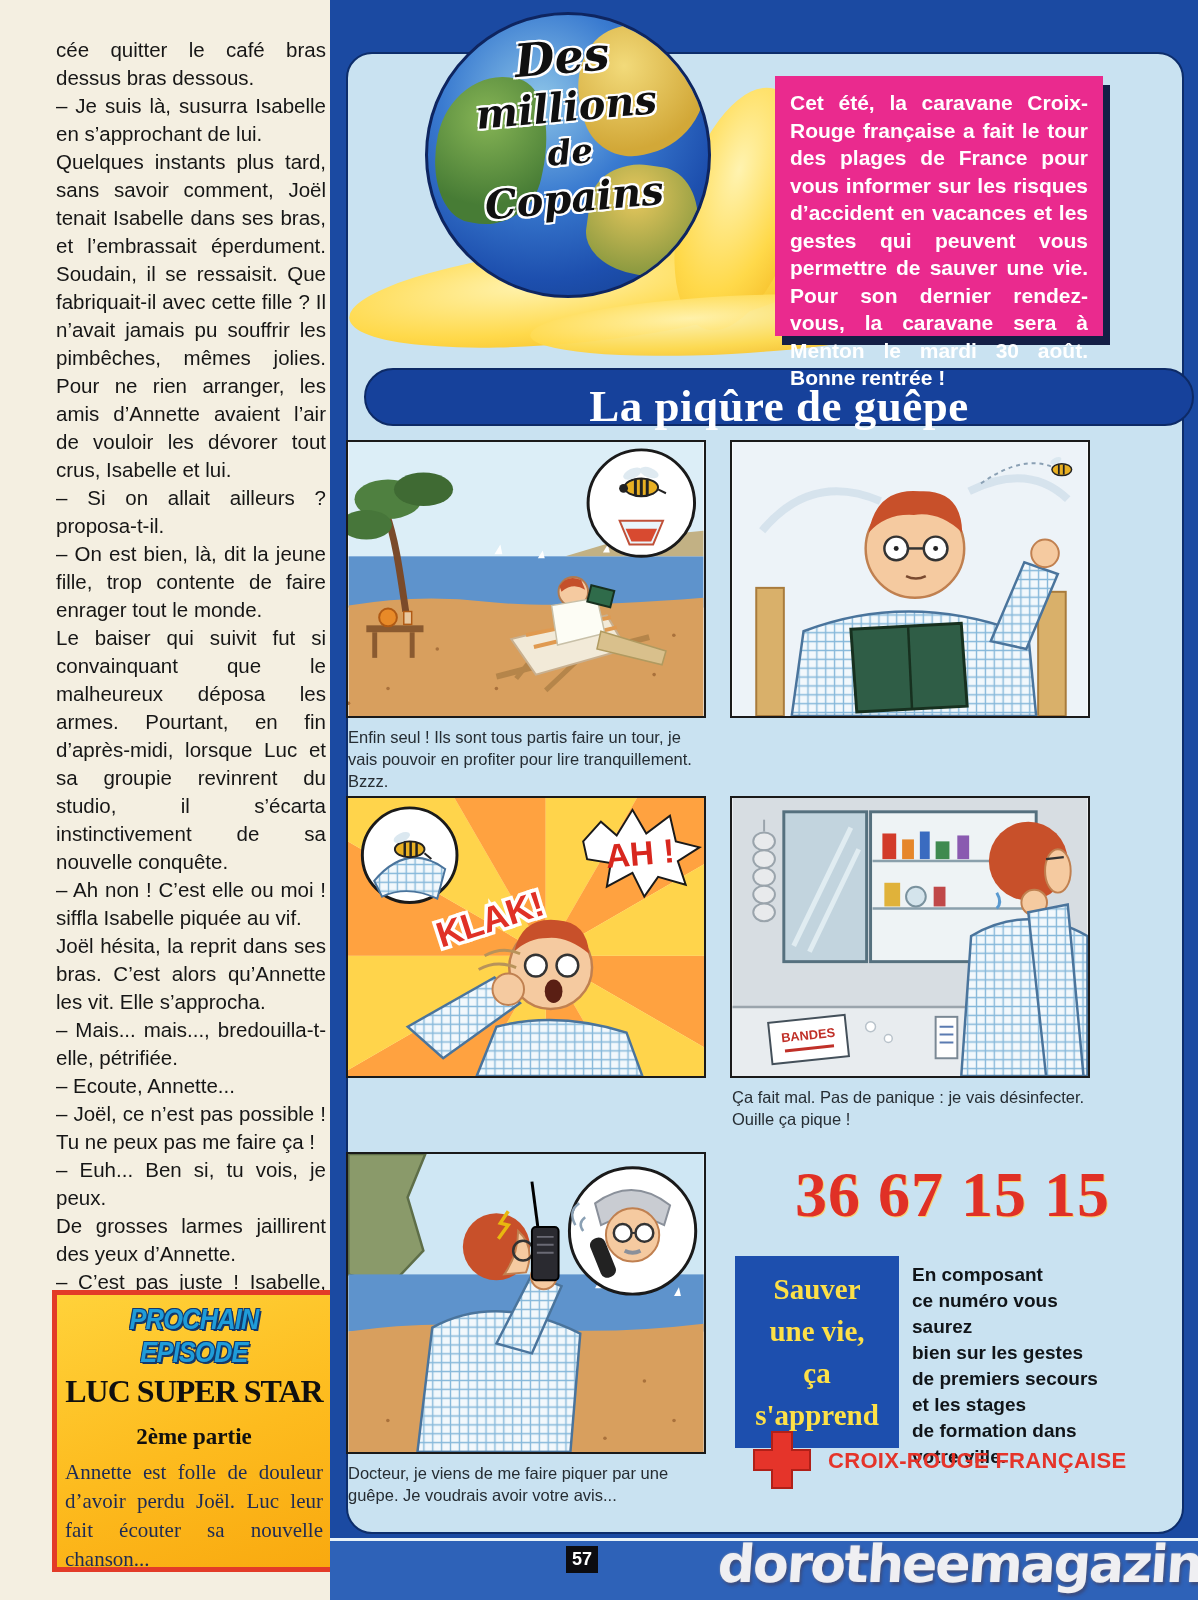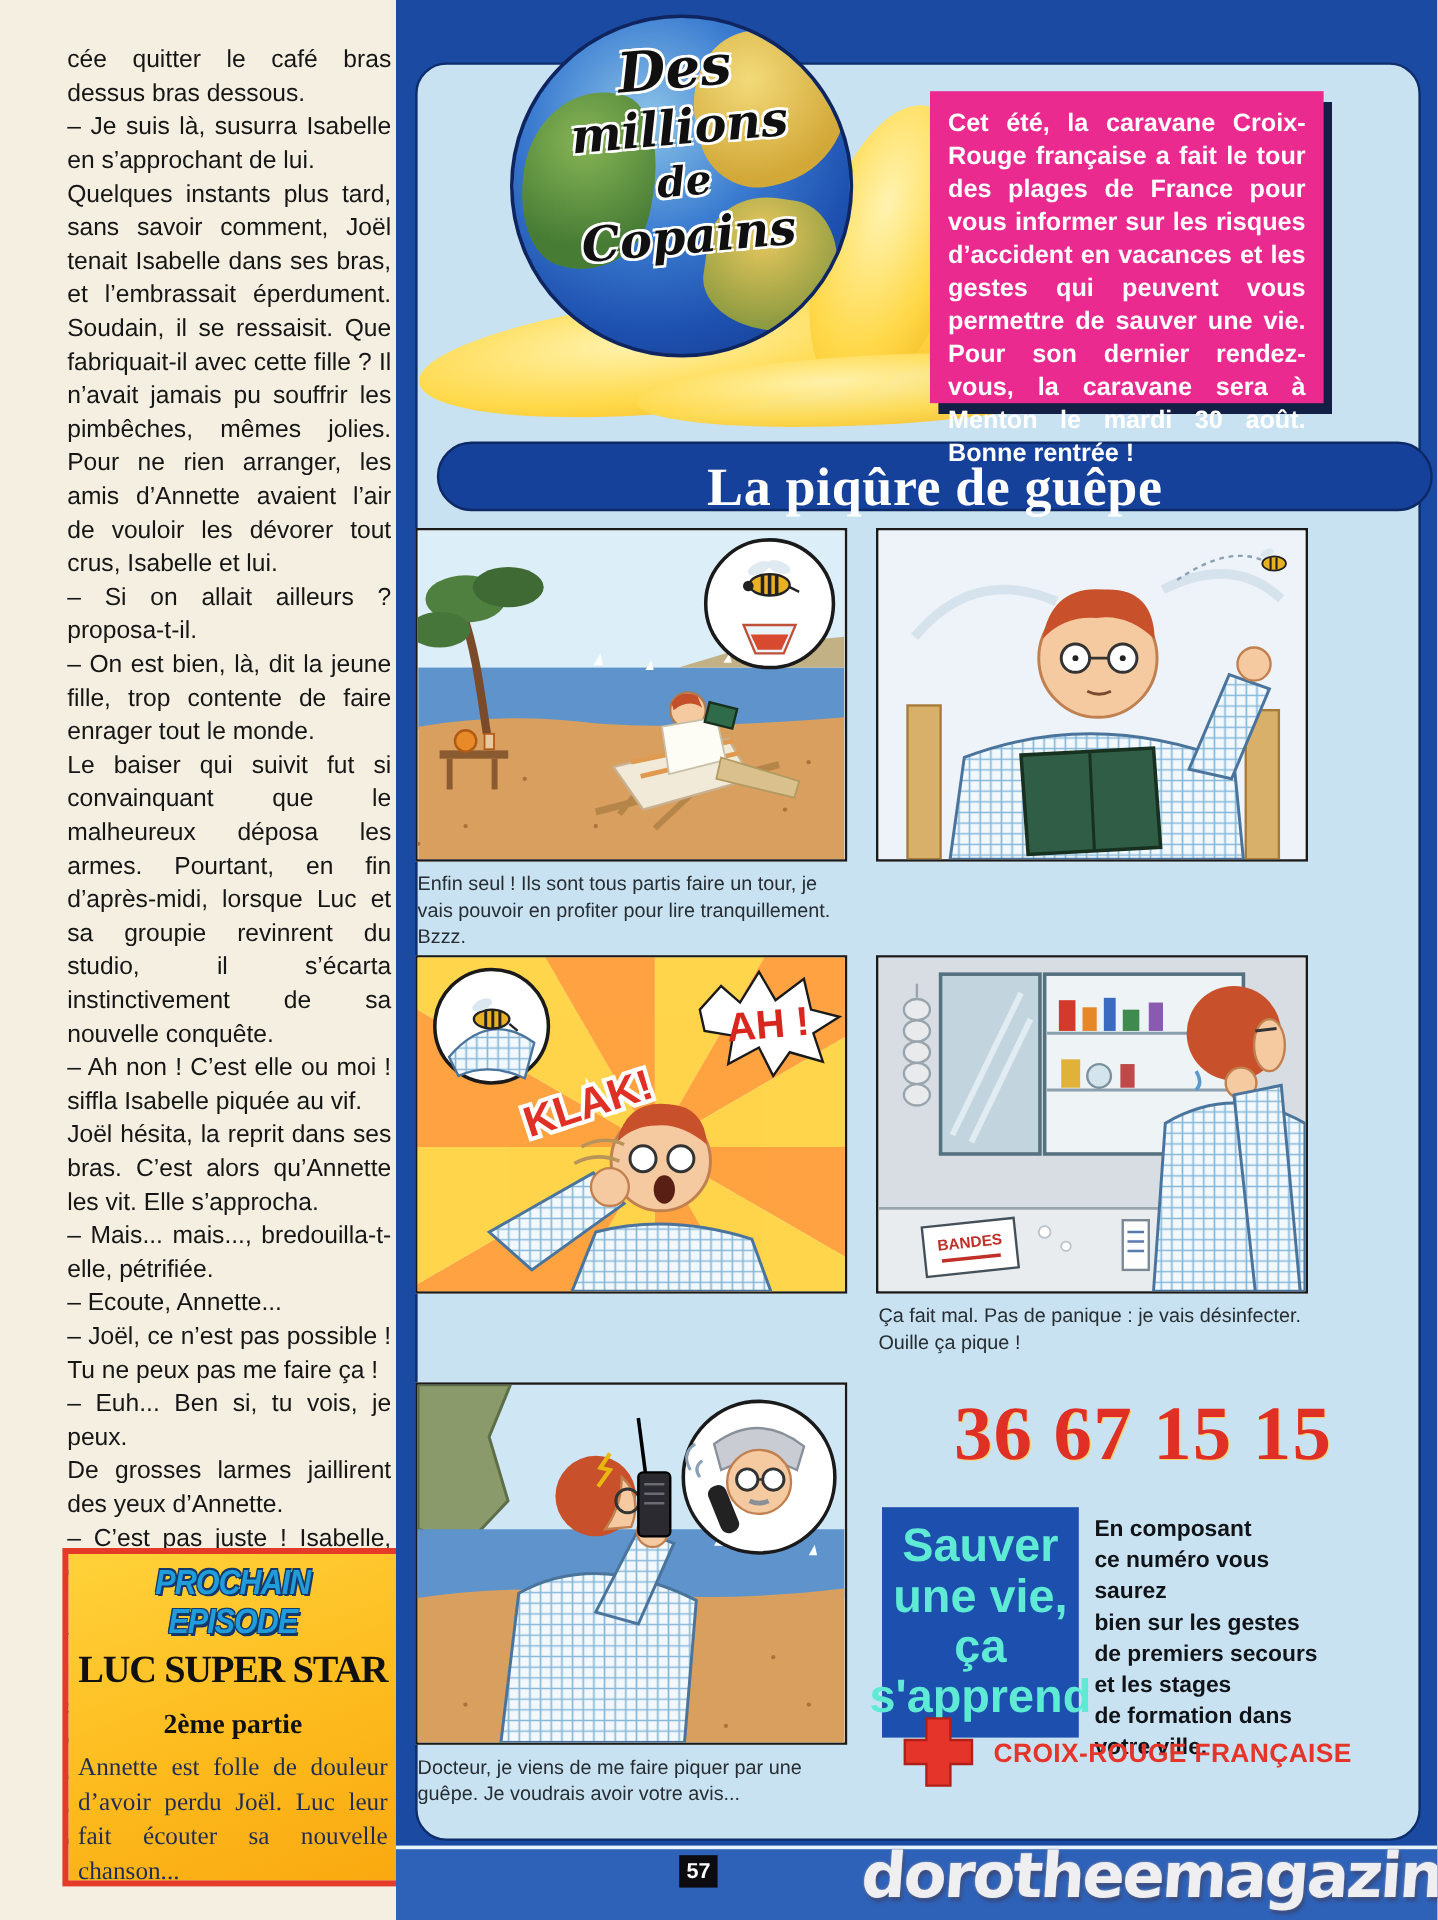--- a/index.html
+++ b/index.html
@@ -78,22 +78,22 @@
   .cap2{left:402px;top:726px;}
   .cap3{left:18px;top:1086px;}
   .cap4{left:402px;top:1086px;}
   .cap5{left:18px;top:1462px;}
 
   .phone{position:absolute;left:408px;top:1158px;width:372px;text-align:right;
       font-family:"Liberation Serif",serif;font-weight:bold;font-size:64px;color:#e03026;
       letter-spacing:1px;text-shadow:1px 1px 0 #f7d070;}
   .slogan-box{position:absolute;left:405px;top:1256px;width:164px;height:192px;background:#1d4fae;
       display:flex;flex-direction:column;align-items:center;justify-content:center;}
-  .slogan-box div{font-family:Liberation Sans, sans-serif;font-weight:bold;font-size:39px;
-      line-height:42px;color:#5eead4;}
+  .slogan-box div{font-family:Liberation Serif, serif;font-weight:bold;font-size:29px;
+      line-height:42px;color:#fde047;}
   .desc{position:absolute;left:582px;top:1262px;width:210px;color:#101418;font-weight:bold;
       font-size:19px;line-height:26px;}
 
   .red-cross-row{position:absolute;left:420px;top:1428px;width:380px;height:66px;}
   .cross-icon{position:absolute;left:0;top:0;width:64px;height:64px;}
   .org-name{position:absolute;left:78px;top:20px;font-size:22px;font-weight:bold;color:#e5342a;
       letter-spacing:0.3px;white-space:nowrap;}
 
   .footer-band{position:absolute;left:0;top:1538px;width:868px;height:62px;background:#2e62b8;
       border-top:3px solid #e9f3f9;box-sizing:border-box;}

